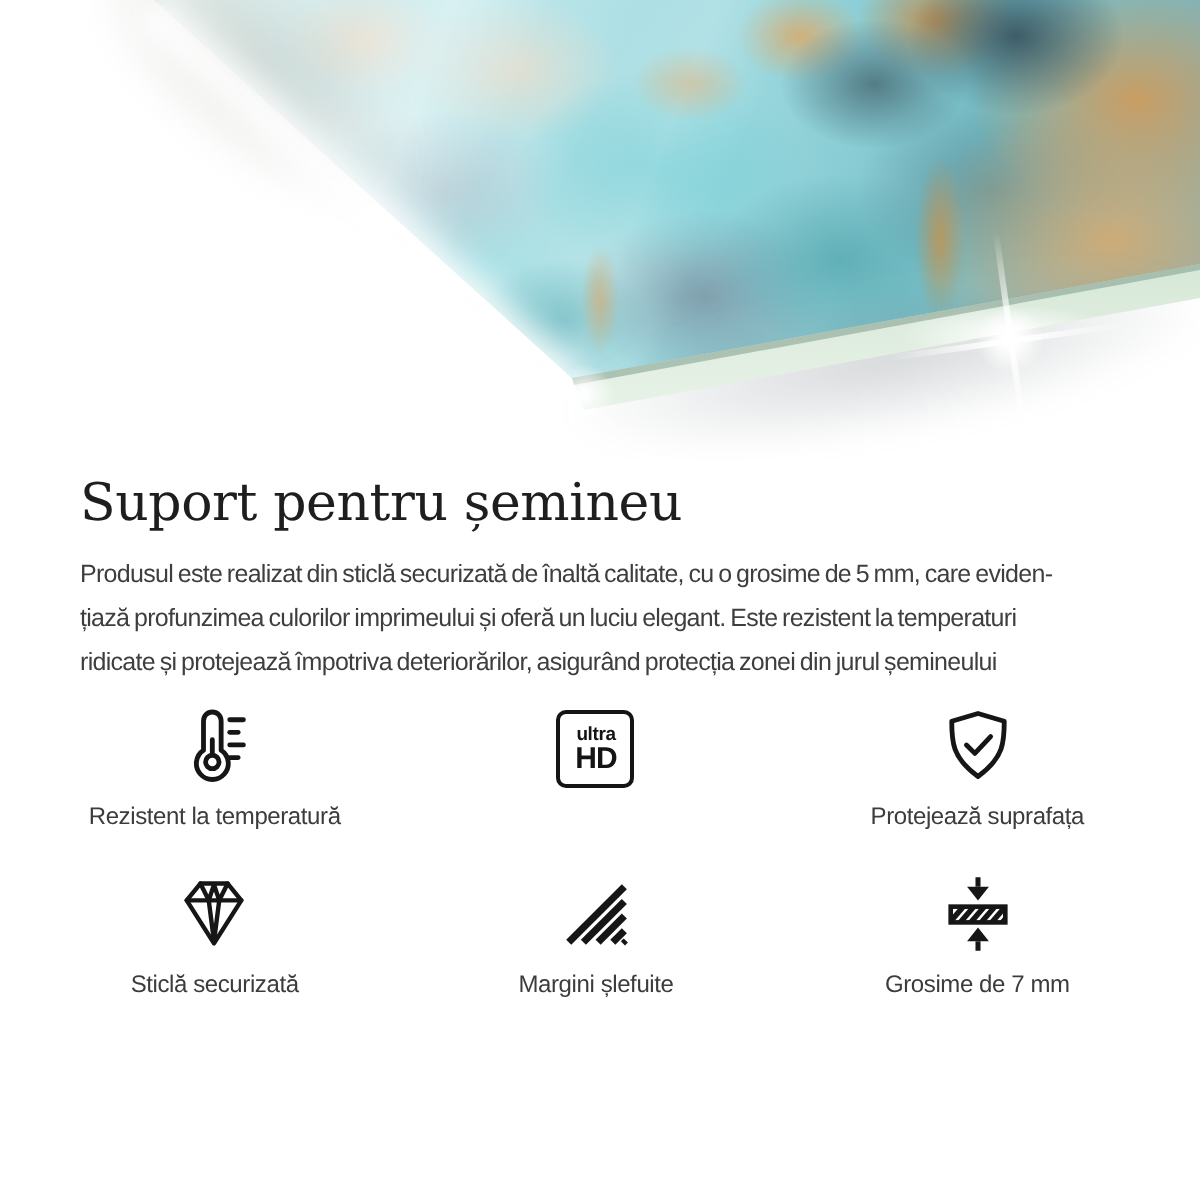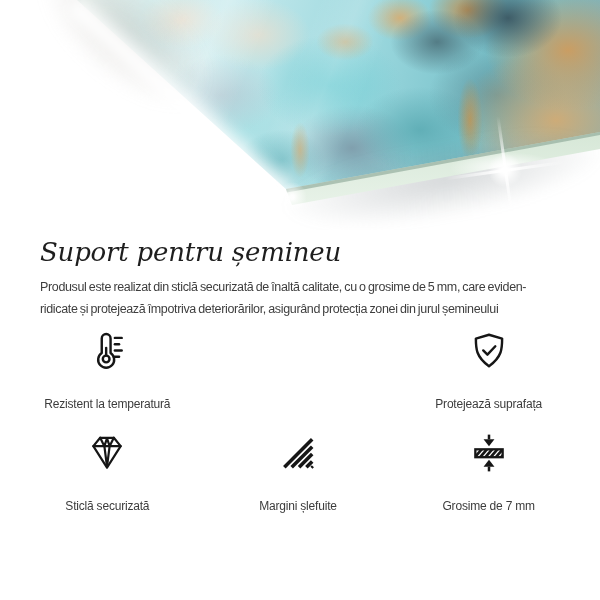--- a/index.html
+++ b/index.html
@@ -89,38 +89,38 @@
   }
   .sparkle-small{
     left:270px;top:175px;width:44px;height:44px;
     background:radial-gradient(circle, rgba(255,255,255,.95) 0 2px, rgba(255,255,255,.6) 6px, rgba(255,255,255,0) 15px);
   }
 
   
   .title{
     margin:4px 40px 0;
     font-family:"DejaVu Serif","Liberation Serif",serif;
-    font-size:26px;font-weight:400;line-height:36px;color:#1e1e1e;letter-spacing:-0.2px;font-style:italic;
+    font-size:26px;font-weight:400;line-height:36px;color:#1e1e1e;letter-spacing:-0.2px;
   }
   .title span{display:block;}
   .desc{
     margin:6px 30px 0 40px;
     font-size:12.5px;line-height:22px;color:#3e3e3e;
     letter-spacing:-0.35px;word-spacing:-0.8px;
   }
   .desc span{display:block;white-space:nowrap;}
 
   
   .features{
     display:grid;grid-template-columns:repeat(3,1fr);
     margin:8px 16px 0 12px;row-gap:18px;
   }
   .feature{display:flex;flex-direction:column;align-items:center;}
   .icon-slot{height:44px;display:flex;align-items:flex-end;justify-content:center;}
-  .feature .label{margin-top:25px;font-size:12px;line-height:15px;color:#3c3c3c;letter-spacing:-0.2px;}
+  .feature .label{margin-top:7px;font-size:12px;line-height:15px;color:#3c3c3c;letter-spacing:-0.2px;}
   .uhd{
     width:39px;height:39px;box-sizing:border-box;border:2.6px solid #141414;border-radius:5px;
     display:flex;flex-direction:column;align-items:center;justify-content:center;
   }
   .uhd .t{font-size:9.5px;font-weight:700;line-height:10px;letter-spacing:-0.2px;color:#141414;}
   .uhd .b{font-size:15px;font-weight:800;line-height:14px;letter-spacing:-0.5px;color:#141414;}
 </style>
 </head>
 <body>
 
@@ -135,20 +135,21 @@
   <div class="sparkle sparkle-small"></div>
   <div class="sparkle sparkle-big"></div>
 </div>
 
 <h1 class="title">
   <span>Suport pentru șemineu</span>
 </h1>
 
 <p class="desc">
   <span>Produsul este realizat din sticlă securizată de înaltă calitate, cu o grosime de 5 mm, care eviden-</span>
+  <span>țiază profunzimea culorilor imprimeului și oferă un luciu elegant. Este rezistent la temperaturi</span>
   <span>ridicate și protejează împotriva deteriorărilor, asigurând protecția zonei din jurul șemineului</span>
 </p>
 
 <div class="features">
 
   <div class="feature">
     <div class="icon-slot">
       <svg width="42" height="42" viewBox="0 0 40 40" fill="none" stroke="#161616" stroke-width="2.3" stroke-linecap="round" stroke-linejoin="round">
         <path d="M15 8 a4.2 4.2 0 0 1 8.4 0 V22 a7.6 7.6 0 1 1 -8.4 0 Z"></path>
         <circle cx="19.2" cy="27.6" r="3.2"></circle>
@@ -156,20 +157,26 @@
         <line x1="27.5" y1="7.5" x2="34" y2="7.5"></line>
         <line x1="27.5" y1="13.5" x2="31.5" y2="13.5"></line>
         <line x1="27.5" y1="19.5" x2="34" y2="19.5"></line>
         <line x1="27.5" y1="25.5" x2="31.5" y2="25.5"></line>
       </svg>
     </div>
     <div class="label">Rezistent la temperatură</div>
   </div>
 
   <div class="feature">
+    <div class="icon-slot">
+      <div class="uhd">
+        <div class="t">ultra</div>
+        <div class="b">HD</div>
+      </div>
+    </div>
   </div>
 
   <div class="feature">
     <div class="icon-slot">
       <svg width="42" height="42" viewBox="0 0 40 40" fill="none" stroke="#161616" stroke-width="2.3" stroke-linecap="round" stroke-linejoin="round">
         <path d="M20 4.5 L32.5 8.2 C32.5 17.5 32.5 25.5 20 34.5 C7.5 25.5 7.5 17.5 7.5 8.2 Z"></path>
         <path d="M14.5 19.5 L18.5 23.5 L26 15.5"></path>
       </svg>
     </div>
     <div class="label">Protejează suprafața</div>

